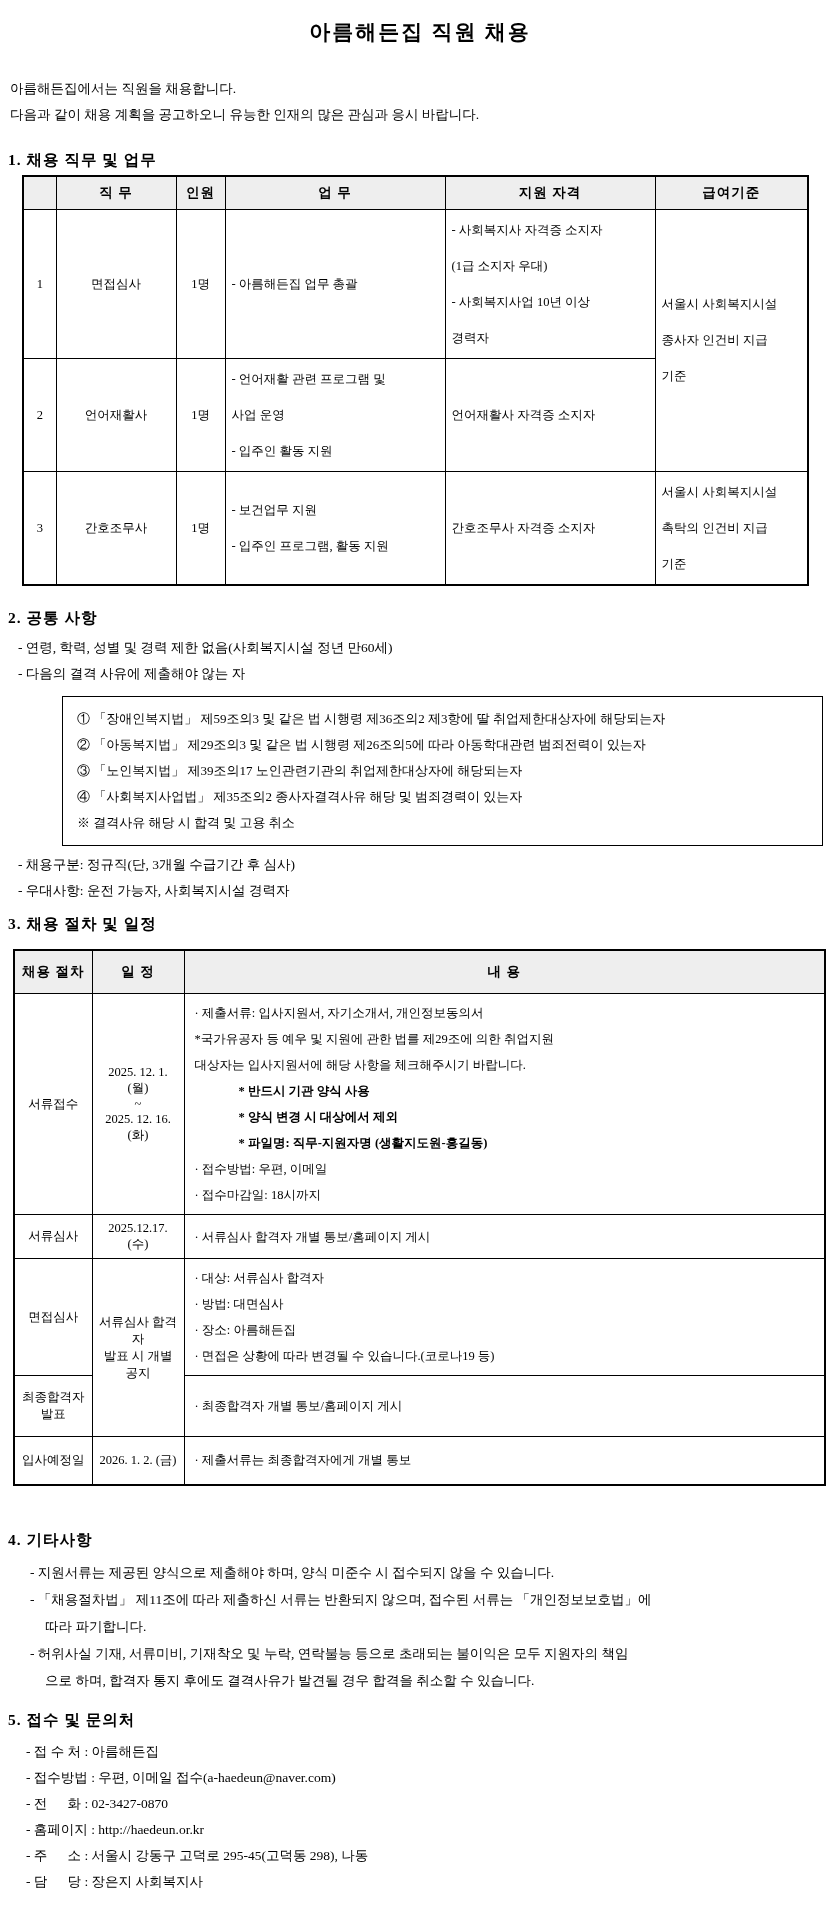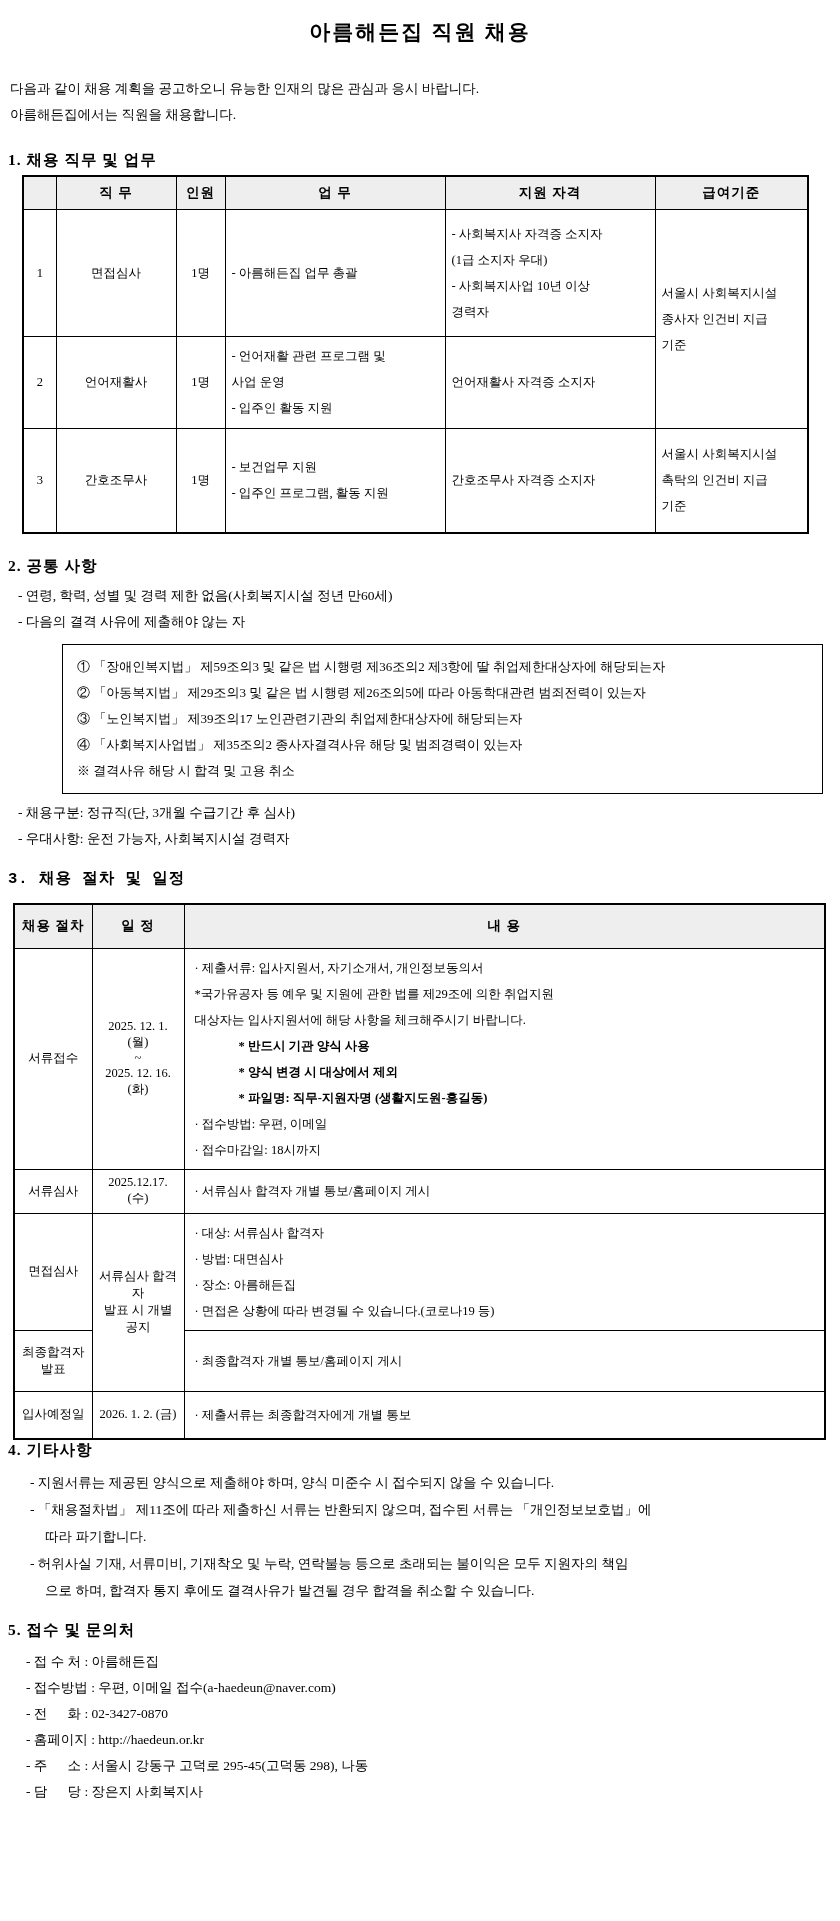--- a/index.html
+++ b/index.html
@@ -11,32 +11,32 @@
   }
   .page { width:840px; height:1921px; padding:14px 8px 0 8px; overflow:hidden; }
 
   .doc-title { text-align:center; font-size:21px; font-weight:bold; letter-spacing:2px; margin:4px 0 0 0; }
 
   .intro { margin:30px 0 0 2px; font-size:13.5px; line-height:26px; }
 
   .sec-h { font-size:15.5px; font-weight:bold; letter-spacing:1px; }
   .sec-h.s1 { margin-top:22px; }
   .sec-h.s2 { margin-top:22px; }
-  .sec-h.s3 { margin-top:16px;font-family:Liberation Mono, monospace; }
-  .sec-h.s4 { }
+  .sec-h.s3 { margin-top:10px; }
+  .sec-h.s4 { margin-top:44px; }
   .sec-h.s5 { margin-top:16px; }
 
   table { border-collapse:collapse; table-layout:fixed; border:2px solid #000; }
   th,td { border:1px solid #000; padding:2px 6px; vertical-align:middle; font-size:12.5px; }
   th { background:#eeeeee; font-weight:bold; text-align:center; font-size:13.5px; letter-spacing:1px; }
   .center { text-align:center; }
   .pre { white-space:pre-line; }
 
   .t1 { margin:4px 0 0 14px; width:785px; }
-  .t1 td { line-height:26px; }
+  .t1 td { line-height:36px; }
   .t1 th { height:33px; }
 
   .t2 { margin:14px 0 0 5px; width:811px; }
   .t2 th { height:44px; }
   .t2 td.content-cell { padding:6px 10px; vertical-align:middle; }
   .cline { line-height:26px; white-space:pre-line; }
   .cline.b { font-weight:bold; padding-left:44px; }
 
   .bullets { font-size:13.5px; line-height:26px; margin:6px 0 0 10px; }
   .bullets .bl { white-space:pre-wrap; }
@@ -51,22 +51,22 @@
   .sec5-line { white-space:pre-wrap; }
 </style>
 </head>
 <body>
 
 <div class="page">
 
   <div class="doc-title">아름해든집 직원 채용</div>
 
   <div class="intro">
+    <div>아름해든집에서는 직원을 채용합니다.</div>
     <div>다음과 같이 채용 계획을 공고하오니 유능한 인재의 많은 관심과 응시 바랍니다.</div>
-    <div>아름해든집에서는 직원을 채용합니다.</div>
   </div>
 
   <div class="sec-h s1">1. 채용 직무 및 업무</div>
 
   <table class="t1">
     <colgroup>
       <col style="width:33px">
         <col style="width:120px">
         <col style="width:49px">
       <col style="width:220px">

